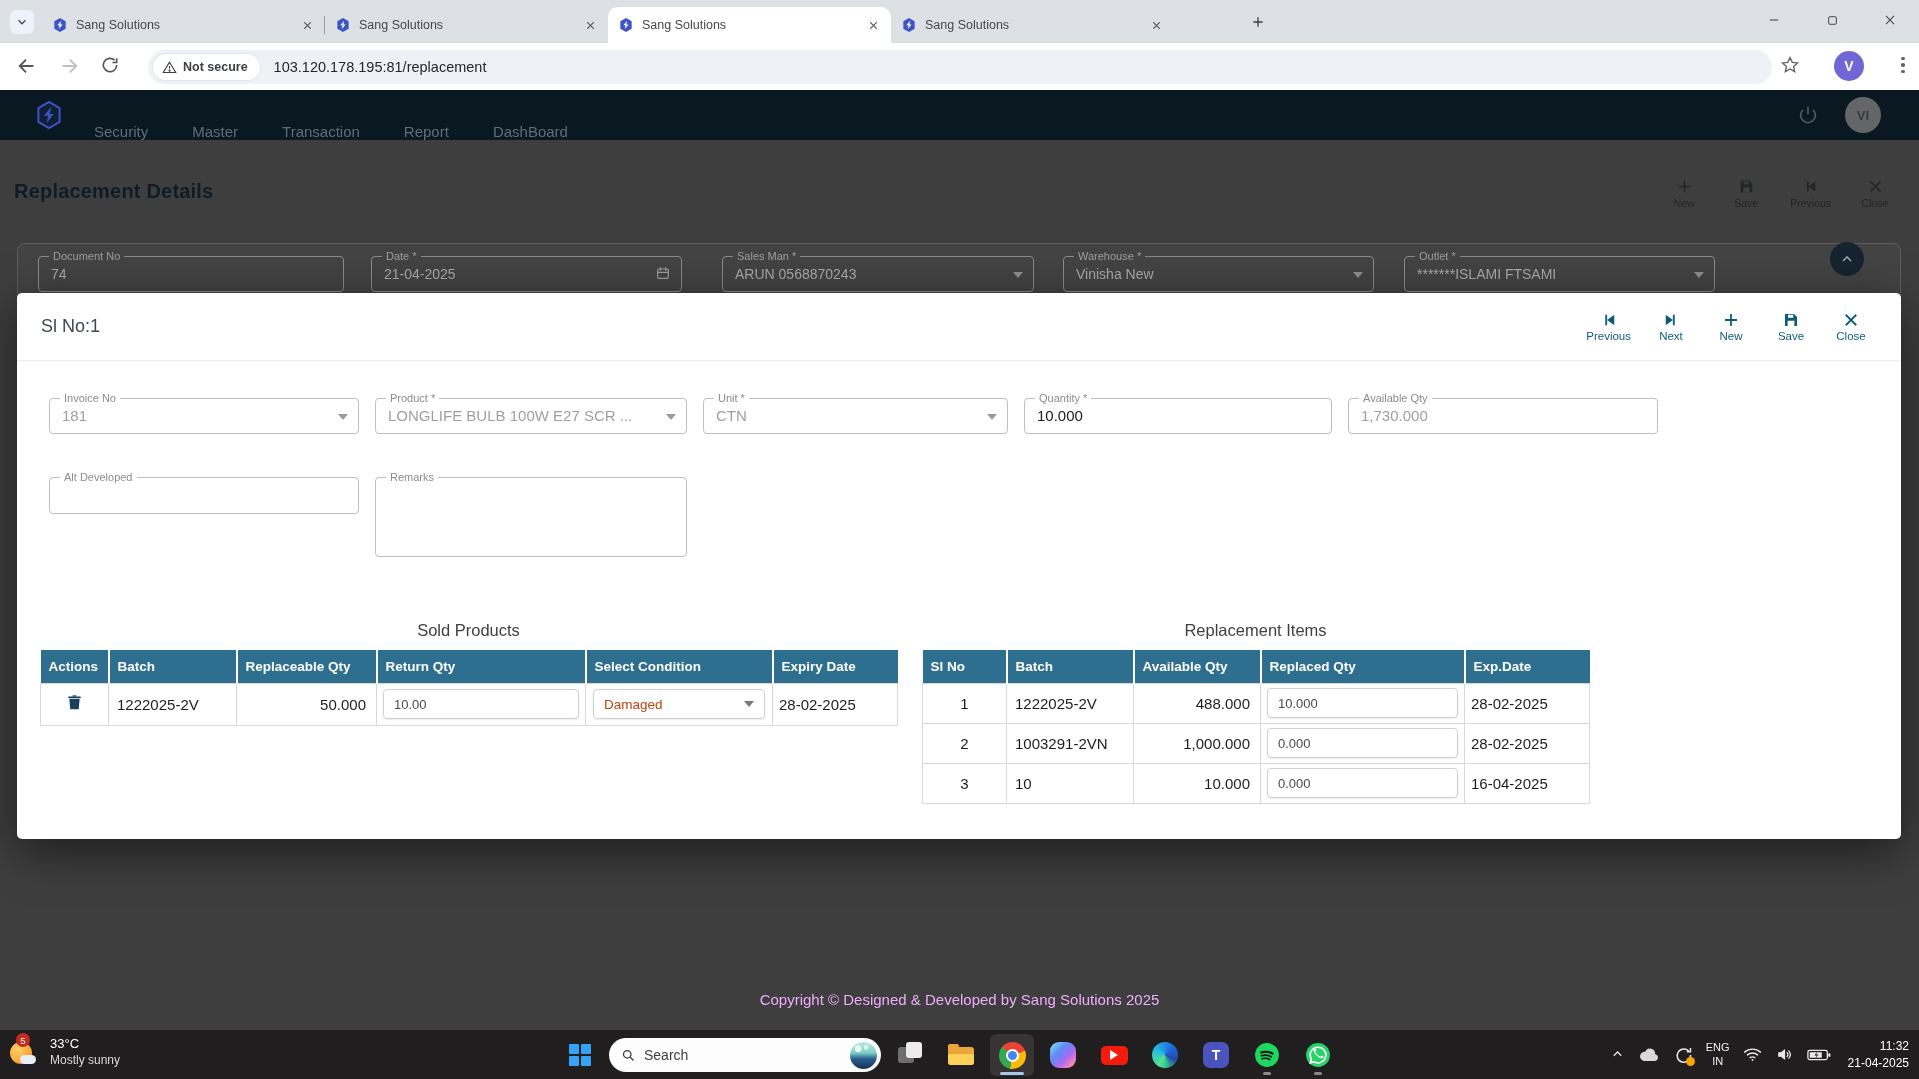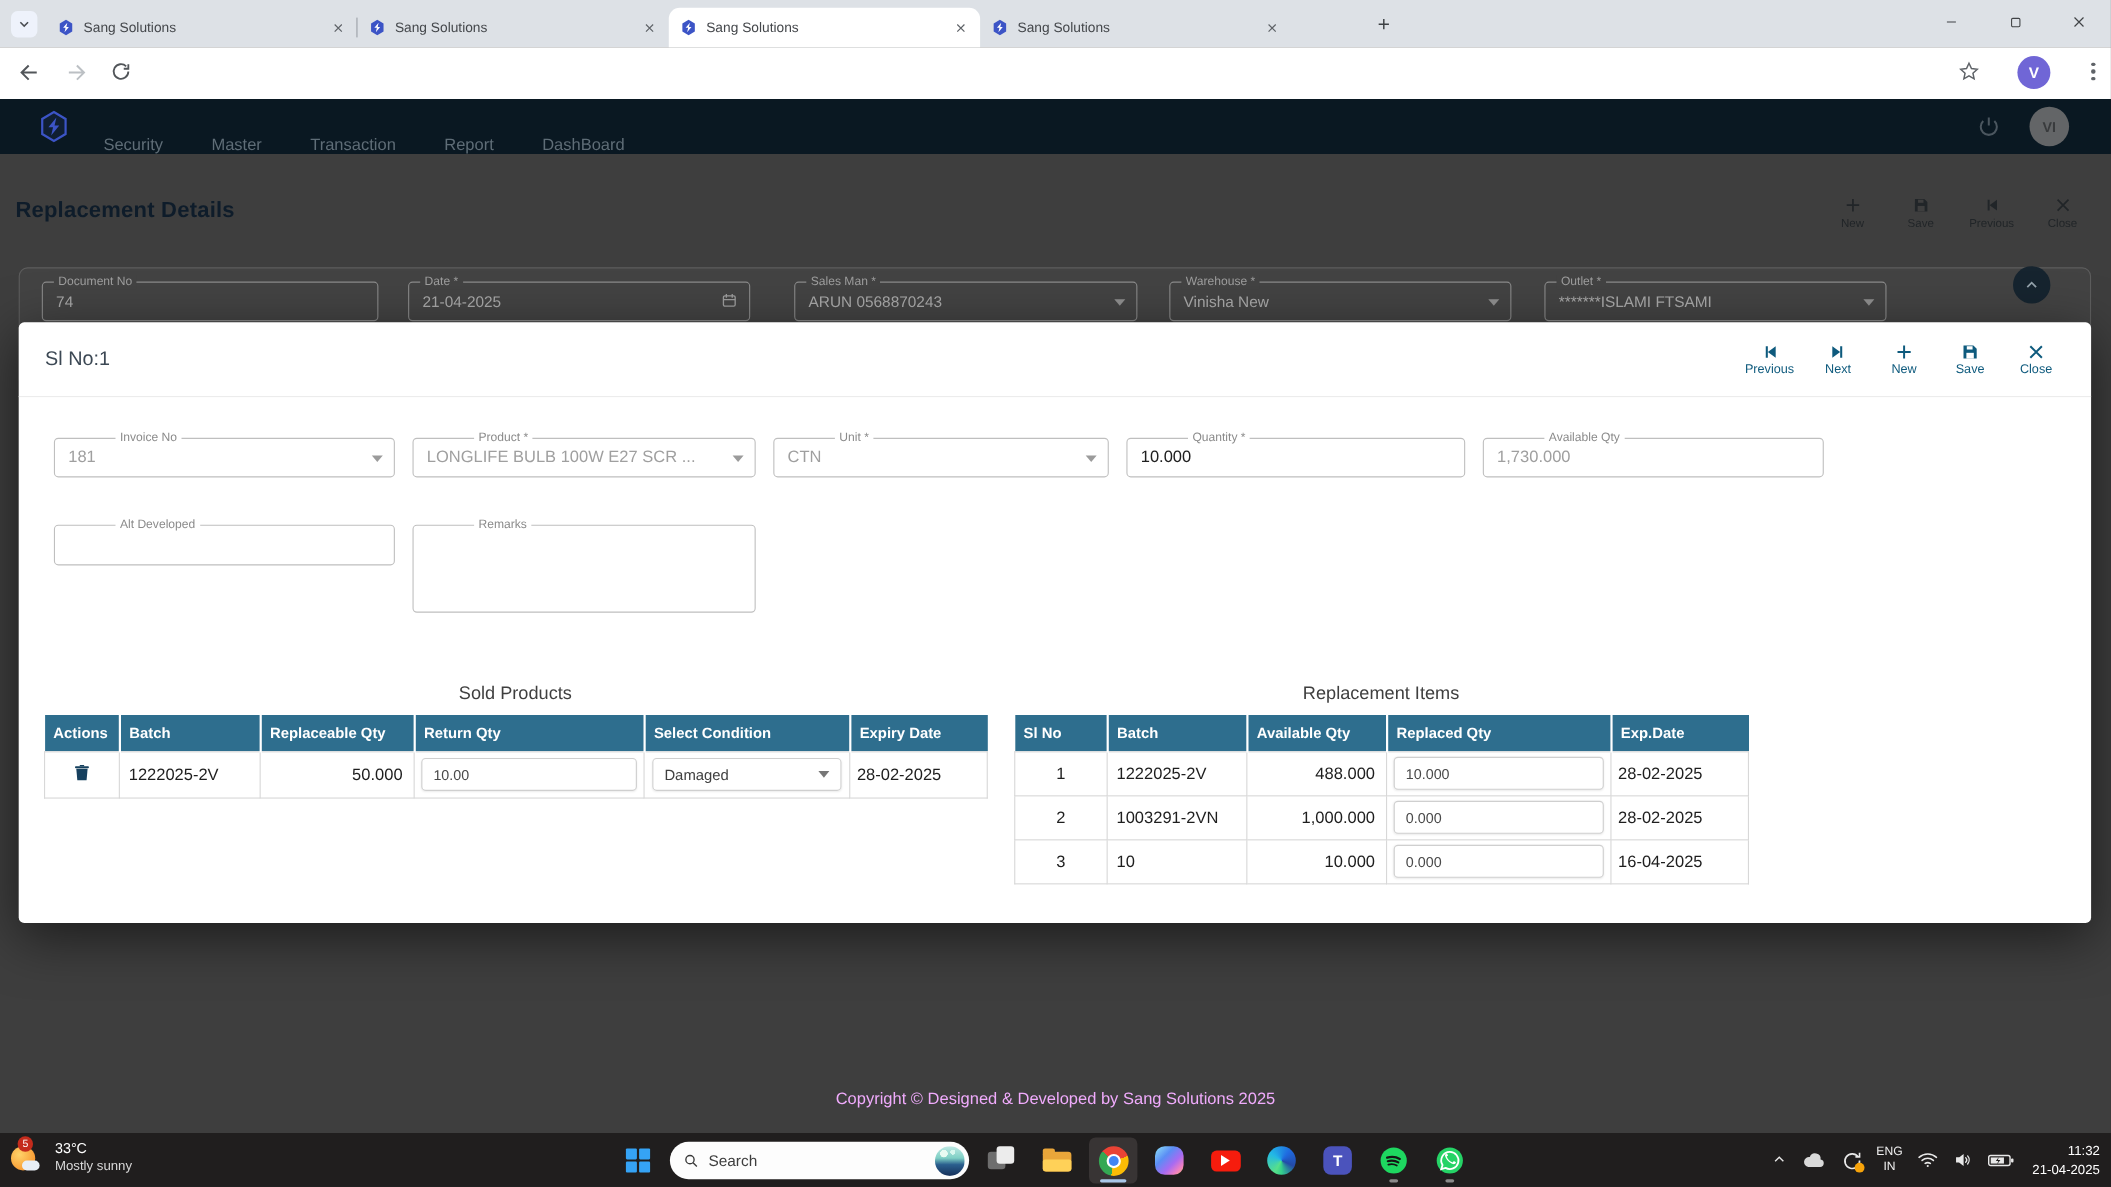--- a/index.html
+++ b/index.html
@@ -55,36 +55,36 @@
 .page-footer{position:absolute;left:0;right:0;top:851px;text-align:center;font-size:15px;color:#f0abfc;}
 
 
 .modal{position:absolute;left:17px;top:293px;width:1884px;height:546px;background:#fff;border-radius:5px;box-shadow:0 12px 48px rgba(0,0,0,.55);}
 .modal-head{height:68px;display:flex;align-items:center;padding:0 30px 0 24px;border-bottom:1px solid #ececec;justify-content:flex-end;}
 .modal-title{font-size:18px;color:#3c4854;}
 .m-actions{margin-left:auto;display:flex;gap:20px;}
 .mact{display:flex;flex-direction:column;align-items:center;gap:1px;color:#0e5a7d;min-width:40px;}
 .mact .lbl{font-size:11.5px;}
 .lfield{position:absolute;height:36px;border:1px solid #bfbfbf;border-radius:4px;background:#fff;}
-.lfield .flabel{position:absolute;top:-7px;left:10px;font-size:11px;color:#8b8b8b;background:#fff;padding:0 4px;line-height:13px;margin-left:45px;}
+.lfield .flabel{position:absolute;top:-7px;left:10px;font-size:11px;color:#8b8b8b;background:#fff;padding:0 4px;line-height:13px;}
 .lfield .fval{display:block;line-height:34px;padding:0 26px 0 12px;font-size:15px;color:#9f9f9f;white-space:nowrap;overflow:hidden;}
 .lfield.enabled .fval{color:#202020;}
 .lfield .fic{position:absolute;right:10px;top:15px;}
 .lfield .caret{border-top-color:#9b9b9b;}
 .tbl-title{position:absolute;font-size:16.5px;color:#3f3f3f;text-align:center;}
 table.tbl{position:absolute;border-collapse:collapse;table-layout:fixed;}
 .tbl th{background:#2e6e8e;color:#fff;font-size:13.5px;font-weight:700;text-align:left;height:33px;padding:0 8px;border-right:2px solid #fff;}
 .tbl th:last-child{border-right:none;}
 .tbl td{border:1px solid #d8d8d8;background:#fff;font-size:15px;color:#1e1e1e;padding:0 8px;}
 .sold td{height:42px;}
 .repl td{height:40px;}
 .c-center{text-align:center;}
 .c-right{text-align:right;padding-right:10px !important;}
 .cell-input{width:100%;height:30px;border:1px solid #cfcfcf;border-radius:4px;font-family:"Liberation Sans",sans-serif;font-size:13px;color:#4a4a4a;padding:0 10px;outline:none;box-shadow:0 1px 2px rgba(0,0,0,.08);}
-.cell-select{height:30px;border:1px solid #cfcfcf;border-radius:4px;display:flex;align-items:center;justify-content:space-between;padding:0 10px;font-size:13.5px;color:#404040;box-shadow:0 1px 2px rgba(0,0,0,.08);}
+.cell-select{height:30px;border:1px solid #cfcfcf;border-radius:4px;display:flex;align-items:center;justify-content:space-between;padding:0 10px;font-size:13.5px;color:#c2410c;box-shadow:0 1px 2px rgba(0,0,0,.08);}
 .cell-select .caret{border-top-color:#777;}
 .trash{color:#16405e;display:inline-flex;}
 
 
 .taskbar{position:absolute;left:0;top:1030px;width:1919px;height:49px;background:#201e1e;}
 .weather{position:absolute;left:8px;top:3px;display:flex;align-items:center;gap:8px;}
 .wicon{position:relative;width:34px;height:38px;}
 .sun{position:absolute;left:2px;top:9px;width:22px;height:22px;border-radius:50%;background:radial-gradient(circle at 35% 35%,#ffd269,#f6871f);}
 .wcloud{position:absolute;left:12px;top:22px;width:16px;height:9px;border-radius:6px;background:#e8eef5;}
 .wbadge{position:absolute;left:8px;top:0;width:14px;height:14px;border-radius:50%;background:#c42b1c;color:#fff;font-size:9.5px;display:flex;align-items:center;justify-content:center;}
@@ -217,20 +217,31 @@
         <svg width="22" height="22" viewBox="0 0 24 24" stroke="currentColor" stroke-width="2" fill="none">
           <path d="M5 12h14M13 5l7 7-7 7"></path>
         </svg>
       </div>
     <div class="nav-ic" style="left:100px">
         <svg width="20" height="20" viewBox="0 0 24 24" stroke="currentColor" stroke-width="2" fill="none">
           <path d="M20 12a8 8 0 1 1-2.34-5.66"></path>
           <path d="M20 4v5h-5"></path>
         </svg>
       </div>
+    <div class="omnibox">
+      <div class="chip">
+        <svg width="15" height="15" viewBox="0 0 24 24" stroke="#3c4043" stroke-width="1.8" fill="none">
+            <path d="M12 3.5L22 20H2z"></path>
+            <path d="M12 9.5v4.5"></path>
+            <circle cx="12" cy="17" r="0.8" fill="#3c4043"></circle>
+          </svg>
+        <span>Not secure</span>
+      </div>
+      <span class="url">103.120.178.195:81/replacement</span>
+    </div>
     <div class="star">
         <svg width="20" height="20" viewBox="0 0 24 24" stroke="currentColor" stroke-width="1.6" fill="none">
           <path d="M12 3l2.7 5.8 6.3.7-4.7 4.3 1.3 6.2-5.6-3.2-5.6 3.2 1.3-6.2L3 9.5l6.3-.7z"></path>
         </svg>
       </div>
     <div class="profile">V</div>
     <div class="dots">
         <i></i>
         <i></i>
         <i></i>

